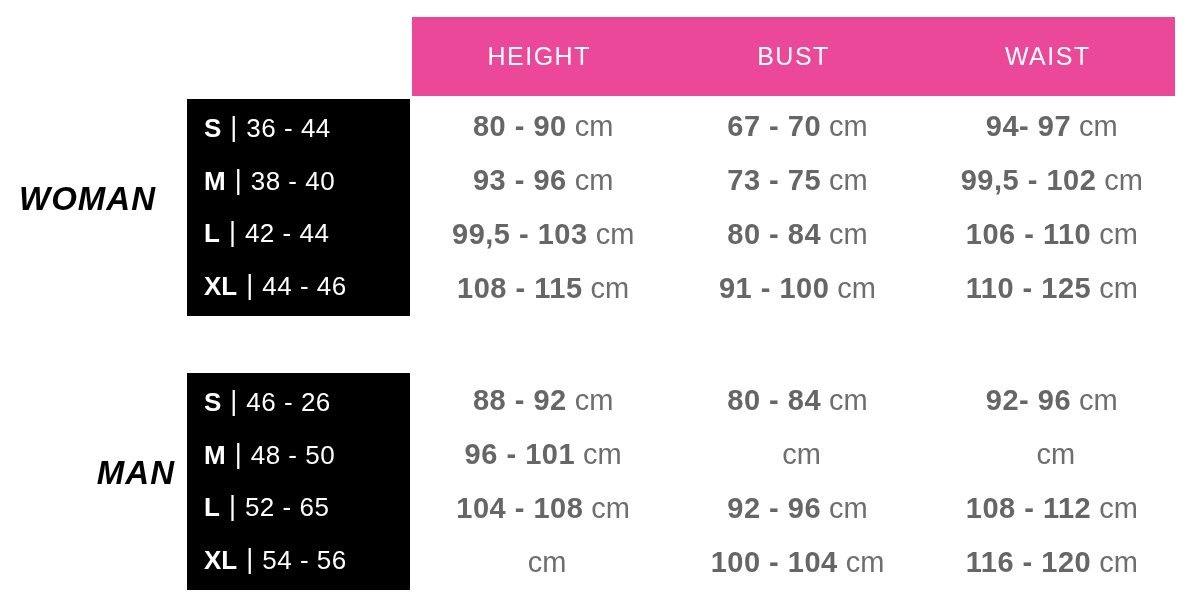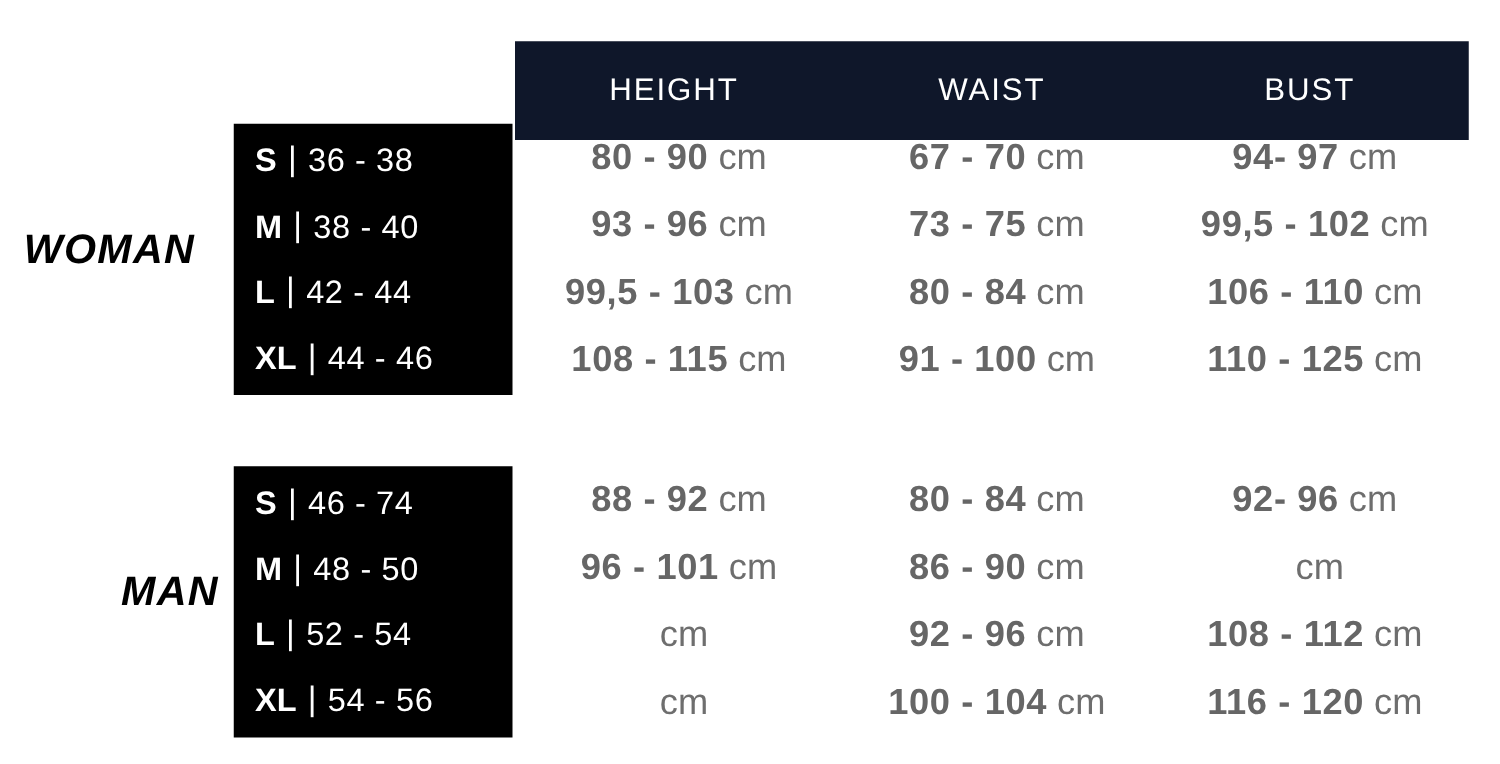--- a/index.html
+++ b/index.html
@@ -9,23 +9,23 @@
     width: 1200px;
     height: 611px;
     background: #ffffff;
     font-family: "Liberation Sans", sans-serif;
     overflow: hidden;
   }
 
   
   .hdr {
     position: absolute;
-    left: 412px; top: 33px;
+    left: 412px; top: 17px;
     width: 763px; height: 79px;
-    background: #0f172a;
+    background: #ec4899;
     display: flex;
     align-items: center;
     justify-content: flex-end;
   }
   .hdr-cell {
     flex: 1;
     text-align: center;
     color: #ffffff;
     font-size: 25px;
     font-weight: 400;
@@ -98,31 +98,31 @@
   .num  { font-weight: 700; letter-spacing: 0.5px; }
   .unit { font-weight: 400; margin-left: 8px; color: #6e6e6e; }
 </style>
 </head>
 <body>
 
 <div class="canvas">
 
   <div class="hdr">
     <div class="hdr-cell">HEIGHT</div>
+    <div class="hdr-cell">BUST</div>
     <div class="hdr-cell">WAIST</div>
-    <div class="hdr-cell">BUST</div>
   </div>
 
   <div class="glabel woman">WOMAN</div>
 
   <div class="sizebox woman">
     <div class="size-row">
       <span class="sz">S</span>
       <span class="sep">|</span>
-      <span class="rng">36 - 38</span>
+      <span class="rng">36 - 44</span>
     </div>
     <div class="size-row">
       <span class="sz">M</span>
       <span class="sep">|</span>
       <span class="rng">38 - 40</span>
     </div>
     <div class="size-row">
       <span class="sz">L</span>
       <span class="sep">|</span>
       <span class="rng">42 - 44</span>
@@ -187,31 +187,31 @@
         <span class="unit">cm</span>
       </div>
   </div>
 
   <div class="glabel man">MAN</div>
 
   <div class="sizebox man">
     <div class="size-row">
       <span class="sz">S</span>
       <span class="sep">|</span>
-      <span class="rng">46 - 74</span>
+      <span class="rng">46 - 26</span>
     </div>
     <div class="size-row">
       <span class="sz">M</span>
       <span class="sep">|</span>
       <span class="rng">48 - 50</span>
     </div>
     <div class="size-row">
       <span class="sz">L</span>
       <span class="sep">|</span>
-      <span class="rng">52 - 54</span>
+      <span class="rng">52 - 65</span>
     </div>
     <div class="size-row">
       <span class="sz">XL</span>
       <span class="sep">|</span>
       <span class="rng">54 - 56</span>
     </div>
   </div>
 
   <div class="vals man">
     <div class="val">
@@ -225,28 +225,28 @@
     <div class="val">
         <span class="num">92- 96</span>
         <span class="unit">cm</span>
       </div>
 
     <div class="val">
         <span class="num">96 - 101</span>
         <span class="unit">cm</span>
       </div>
     <div class="val">
-        <span class="num">86 - 90</span>
-        <span class="unit">cm</span>
-      </div>
-    <div class="val">
-        <span class="unit">cm</span>
-      </div>
-
-    <div class="val">
+        <span class="unit">cm</span>
+      </div>
+    <div class="val">
+        <span class="unit">cm</span>
+      </div>
+
+    <div class="val">
+        <span class="num">104 - 108</span>
         <span class="unit">cm</span>
       </div>
     <div class="val">
         <span class="num">92 - 96</span>
         <span class="unit">cm</span>
       </div>
     <div class="val">
         <span class="num">108 - 112</span>
         <span class="unit">cm</span>
       </div>

